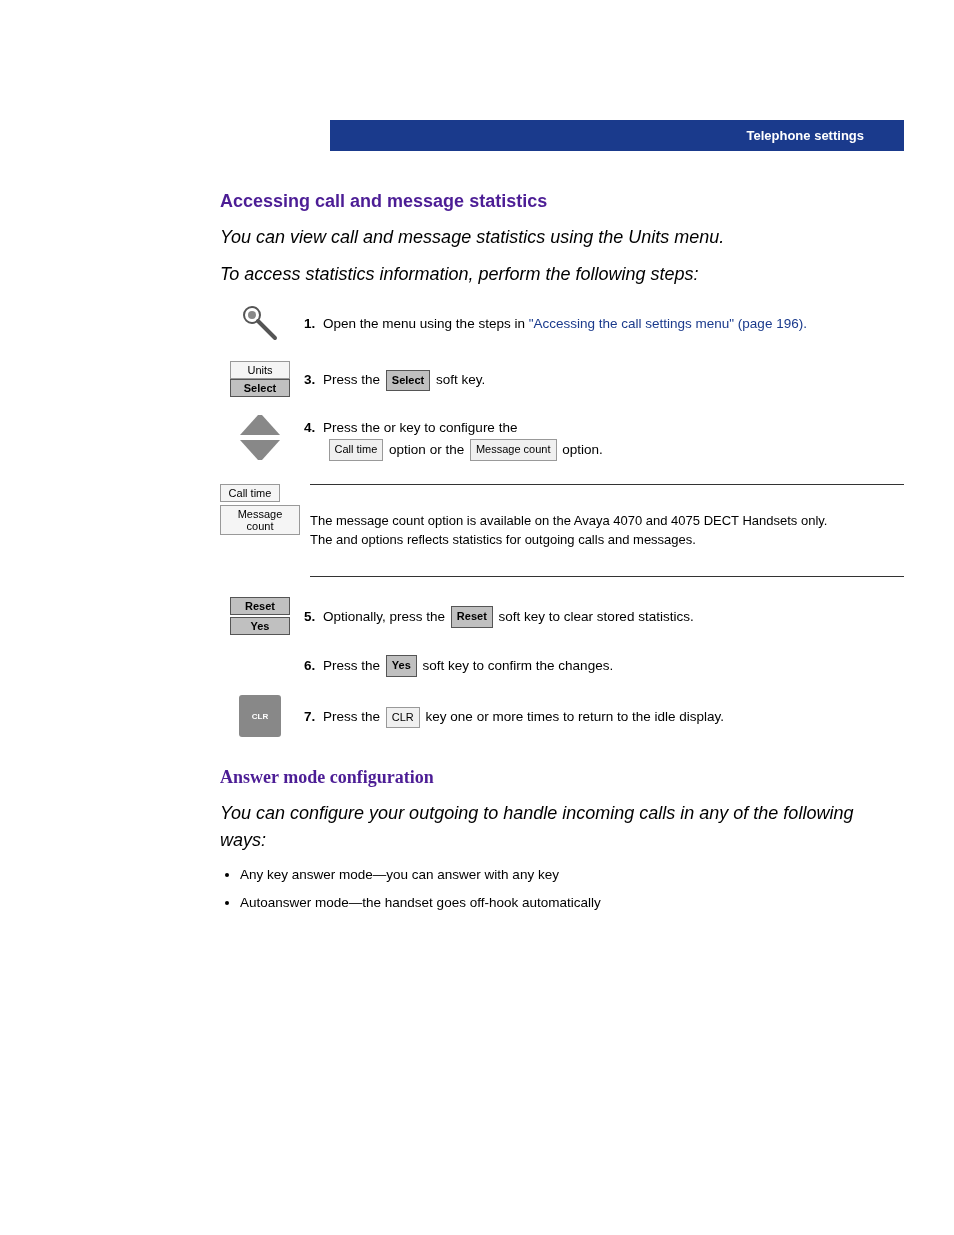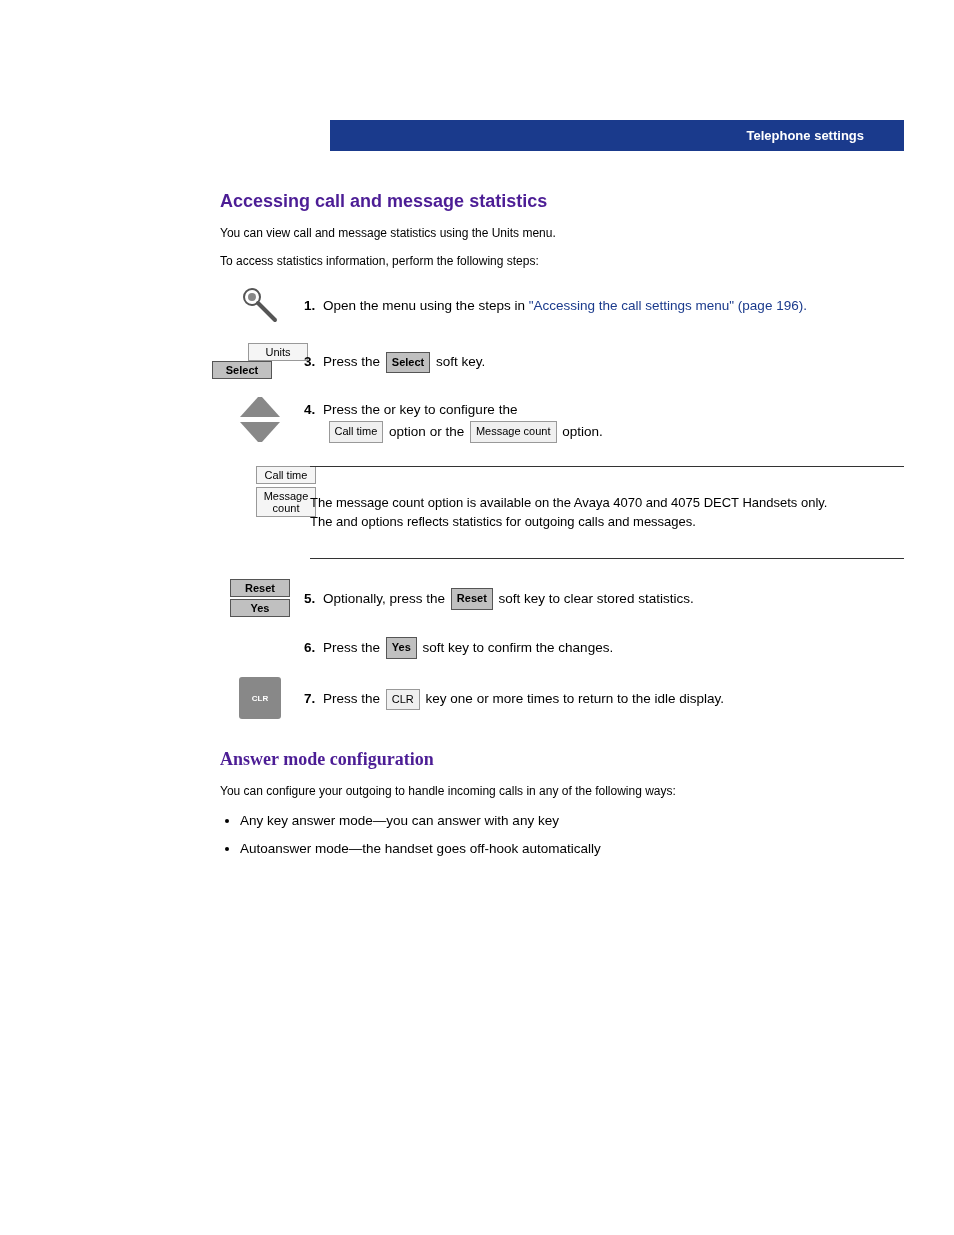--- a/index.html
+++ b/index.html
@@ -42,23 +42,24 @@
     
     .section-title {
       color: #4c1d95;
       font-size: 18px;
       font-weight: bold;
       margin-bottom: 12px;
       margin-top: 20px;
     }
 
     .section-intro {
-      font-size: 12px;
+      font-size: 18px;
       margin-bottom: 10px;
       line-height: 1.5;
+      font-style: italic;
     }
 
     
     .steps-container {
       margin-top: 15px;
     }
 
     .step-row {
       display: flex;
       align-items: center;
@@ -111,21 +112,20 @@
 
     
     .ui-box {
       border: 1px solid #999;
       background: #f5f5f5;
       font-size: 11px;
       padding: 2px 6px;
       text-align: center;
       display: inline-block;
       min-width: 60px;
-      margin-left: 36px;
     }
 
     .ui-box-dark {
       border: 1px solid #555;
       background: #c0c0c0;
       font-size: 11px;
       font-weight: bold;
       padding: 2px 6px;
       text-align: center;
       display: inline-block;

